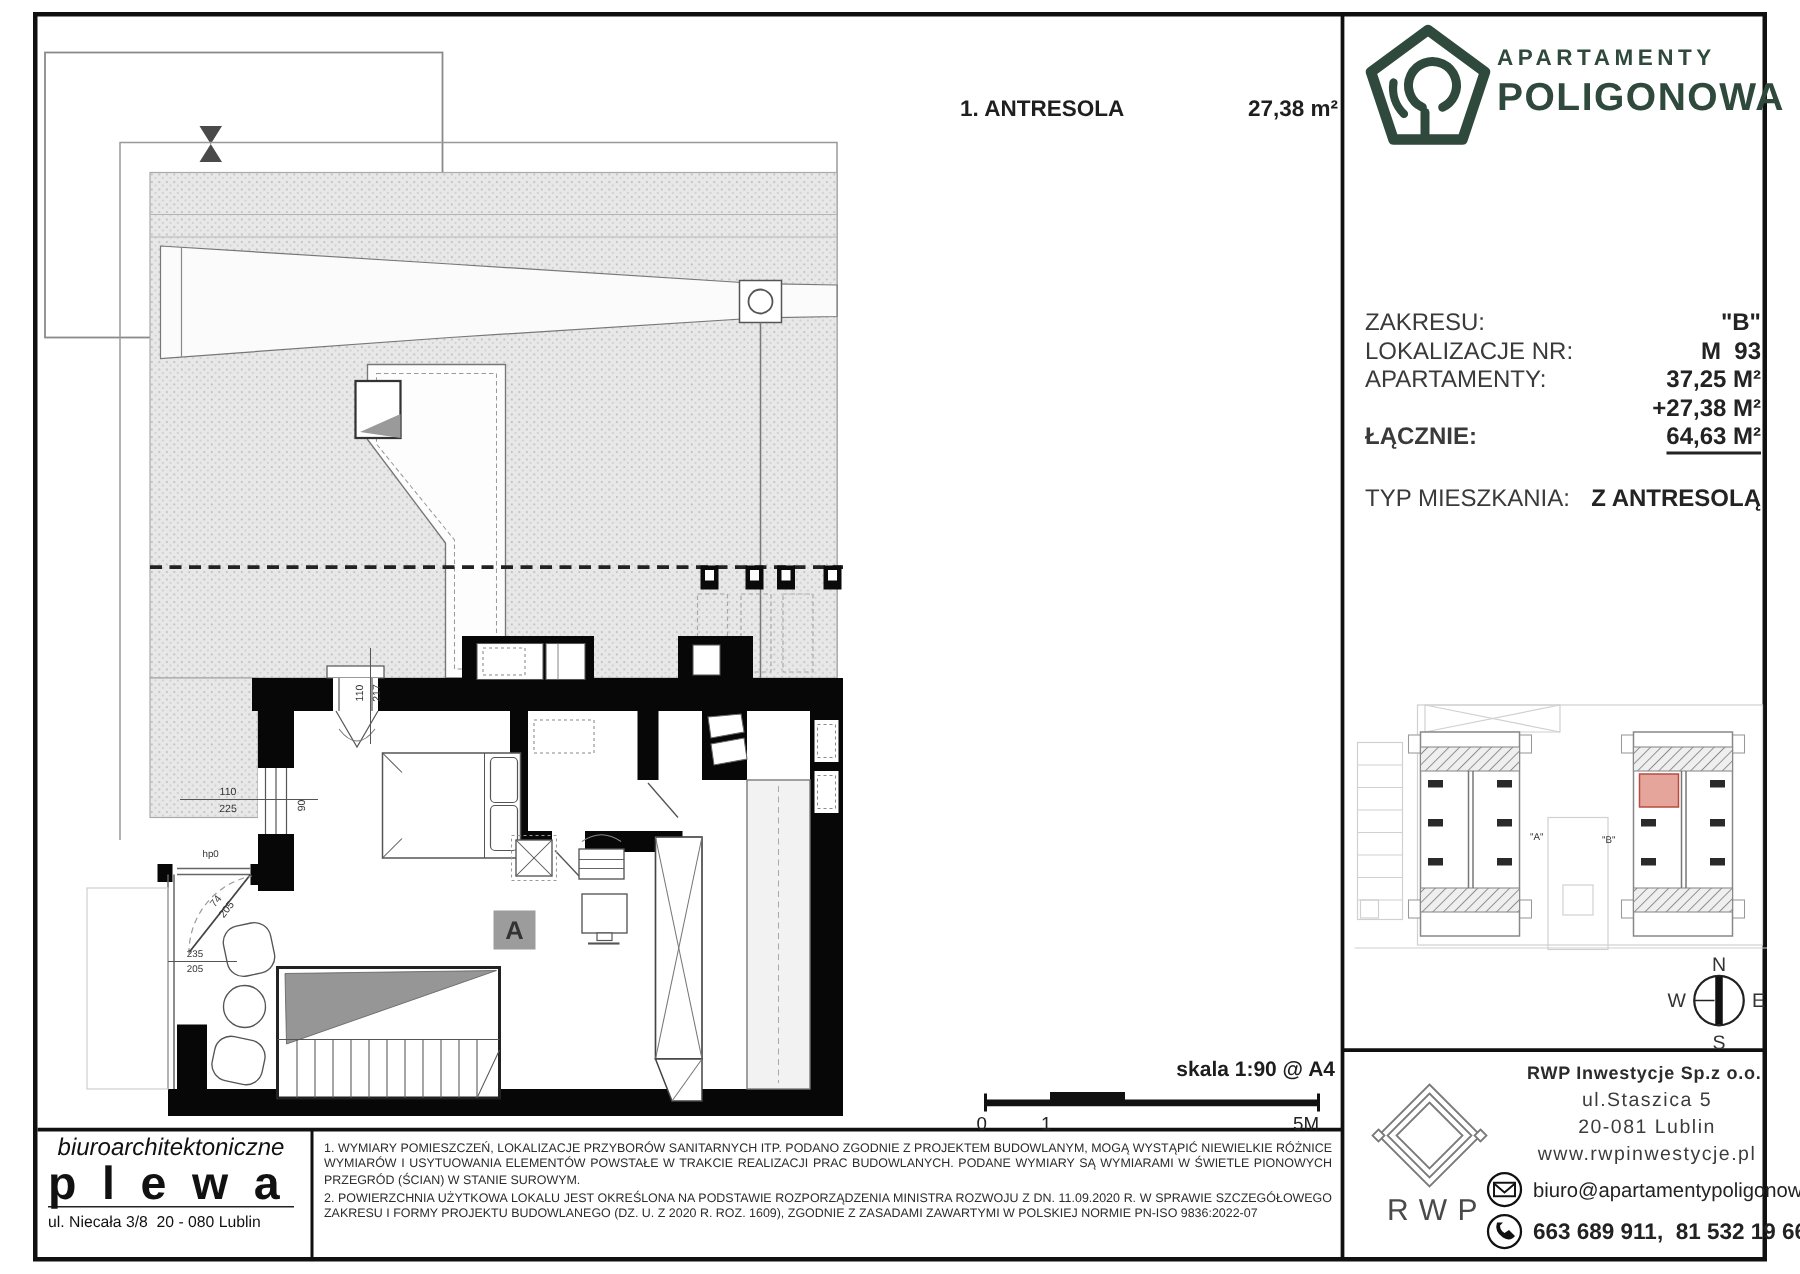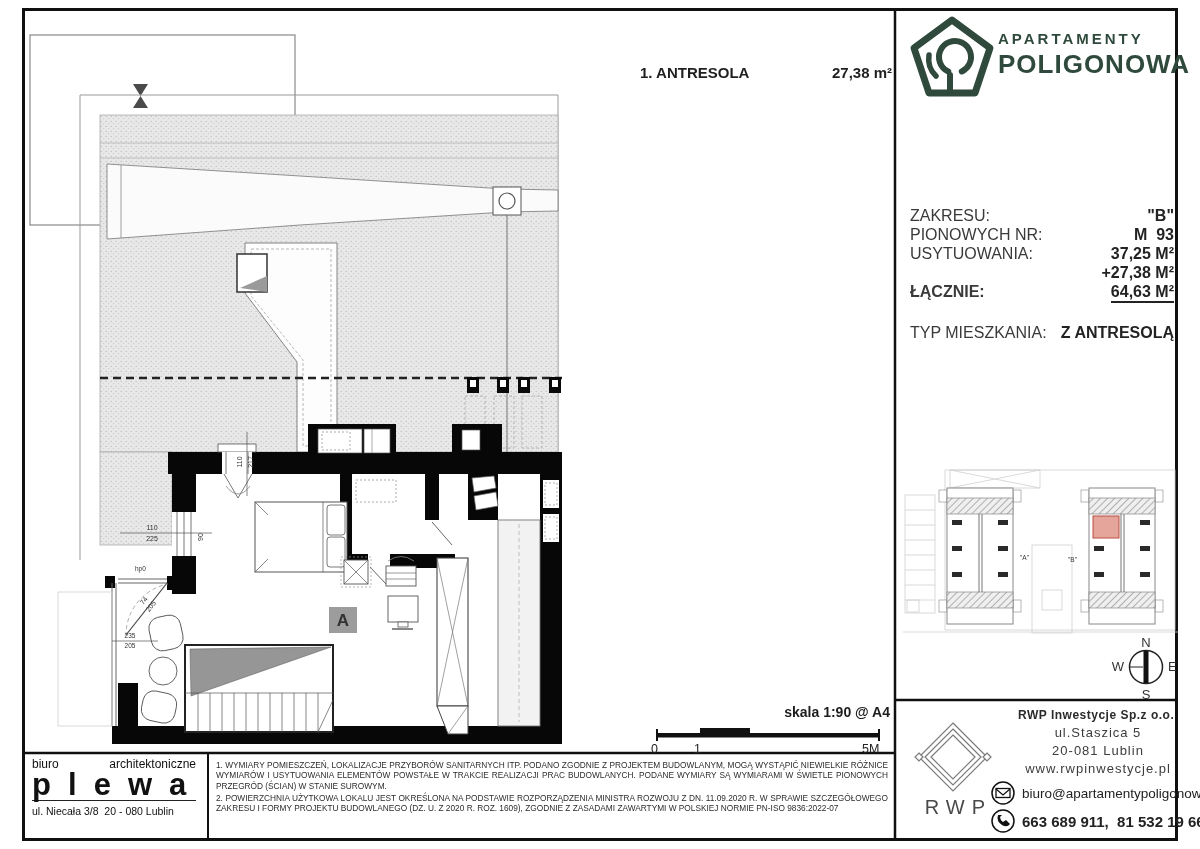--- a/index.html
+++ b/index.html
@@ -26,21 +26,21 @@
   .irow.total .lab{font-weight:bold;}
   .irow.total .val{border-bottom:2px solid #232323;}
   .irow.typ{margin-top:20px;}
 
   
   .scale-label{left:640px;top:704px;width:250px;text-align:right;font-weight:bold;font-size:14px;color:#1d1d1d;}
   .stick{font-size:12.5px;color:#222;top:742px;}
 
   
   .arch{left:32px;top:757px;width:164px;color:#111;}
-  .arch .w{display:flex;justify-content:space-between;font-size:12px;}
+  .arch .w{display:flex;justify-content:center;font-size:16px;font-style:italic;}
   .arch .nm{font-size:31px;font-weight:bold;letter-spacing:0.55em;line-height:26px;margin-top:1px;white-space:nowrap;}
   .arch .rule{border-top:1.5px solid #222;margin:2px 0 4px 0;width:164px;}
   .arch .ad{font-size:10.5px;white-space:pre;}
 
   
   .notes{left:216px;top:758px;width:672px;color:#2c2c2c;}
   .notes .h{font-size:8.5px;font-weight:bold;}
   .notes p{margin:2px 0 0 0;font-size:8.3px;line-height:1.25;text-align:justify;}
 
   
@@ -403,25 +403,25 @@
   <div class="l1">APARTAMENTY</div>
   <div class="l2">POLIGONOWA</div>
 </div>
 
 <div class="abs info">
   <div class="irow">
     <span class="lab">ZAKRESU:</span>
     <span class="val">"B"</span>
   </div>
   <div class="irow">
-    <span class="lab">PIONOWYCH NR:</span>
+    <span class="lab">LOKALIZACJE NR:</span>
     <span class="val">M&nbsp;&nbsp;93</span>
   </div>
   <div class="irow">
-    <span class="lab">USYTUOWANIA:</span>
+    <span class="lab">APARTAMENTY:</span>
     <span class="val">37,25 M²</span>
   </div>
   <div class="irow">
     <span class="lab"></span>
     <span class="val">+27,38 M²</span>
   </div>
   <div class="irow total">
     <span class="lab">ŁĄCZNIE:</span>
     <span class="val">64,63 M²</span>
   </div>

